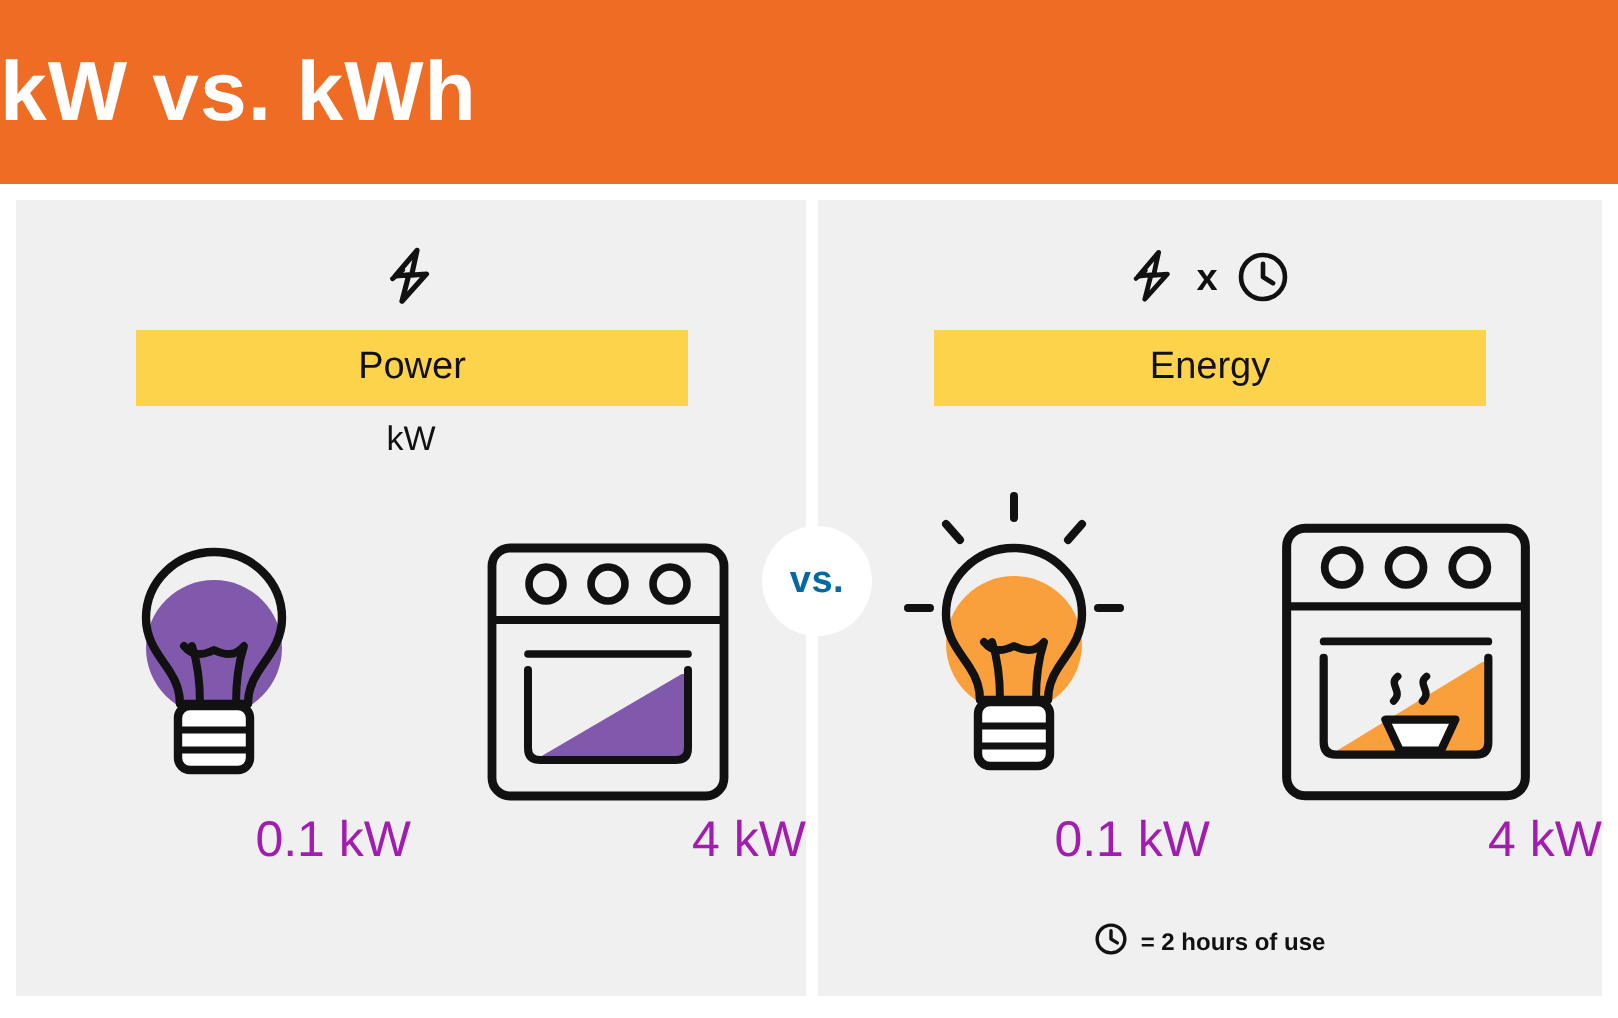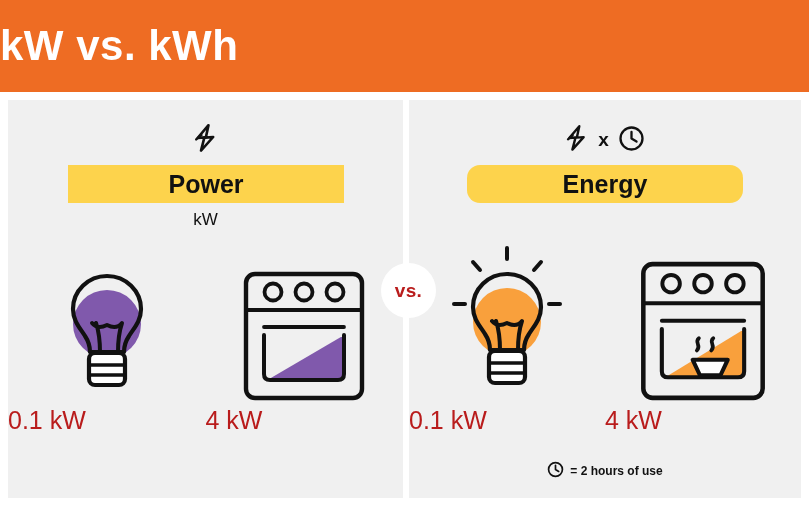--- a/index.html
+++ b/index.html
@@ -81,24 +81,24 @@
   .band {
     position: absolute;
     top: 65px;
     height: 38px;
     background: #fdd34c;
     display: flex;
     align-items: center;
     justify-content: center;
   }
   .band-left  { left: 60px;  width: 276px; }
-  .band-right { left: 58px;  width: 276px; border-radius: 13px; }
+  .band-right { left: 58px;  width: 276px; }
   .band-label {
-    font-size: 25px;
-    font-weight: 700;
+    font-size: 19px;
+    font-weight: 400;
     color: #111111;
   }
   .unit {
     position: absolute;
     top: 110px;
     width: 100%;
     text-align: center;
     font-size: 17px;
     color: #111111;
     font-weight: 400;
@@ -124,23 +124,23 @@
   }
   .values {
     position: absolute;
     top: 306px;
     left: 0;
     width: 100%;
     display: flex;
   }
   .value-cell {
     width: 50%;
-    text-align: left;
+    text-align: right;
     font-size: 25px;
-    color: #b91c1c;
+    color: #a21caf;
     font-weight: 400;
   }
 
   
   .footnote {
     position: absolute;
     bottom: 20px;
     left: 0;
     width: 100%;
     display: flex;
@@ -164,21 +164,21 @@
     border-radius: 50%;
     background: #ffffff;
     display: flex;
     align-items: center;
     justify-content: center;
     z-index: 5;
   }
   .vs-text {
     font-size: 19px;
     font-weight: 700;
-    color: #b91c1c;
+    color: #0369a1;
     letter-spacing: 0.3px;
   }
 
   svg { display: block; }
 </style>
 </head>
 <body>
 
 <div class="header">
   <div class="header-title">kW vs. kWh</div>

